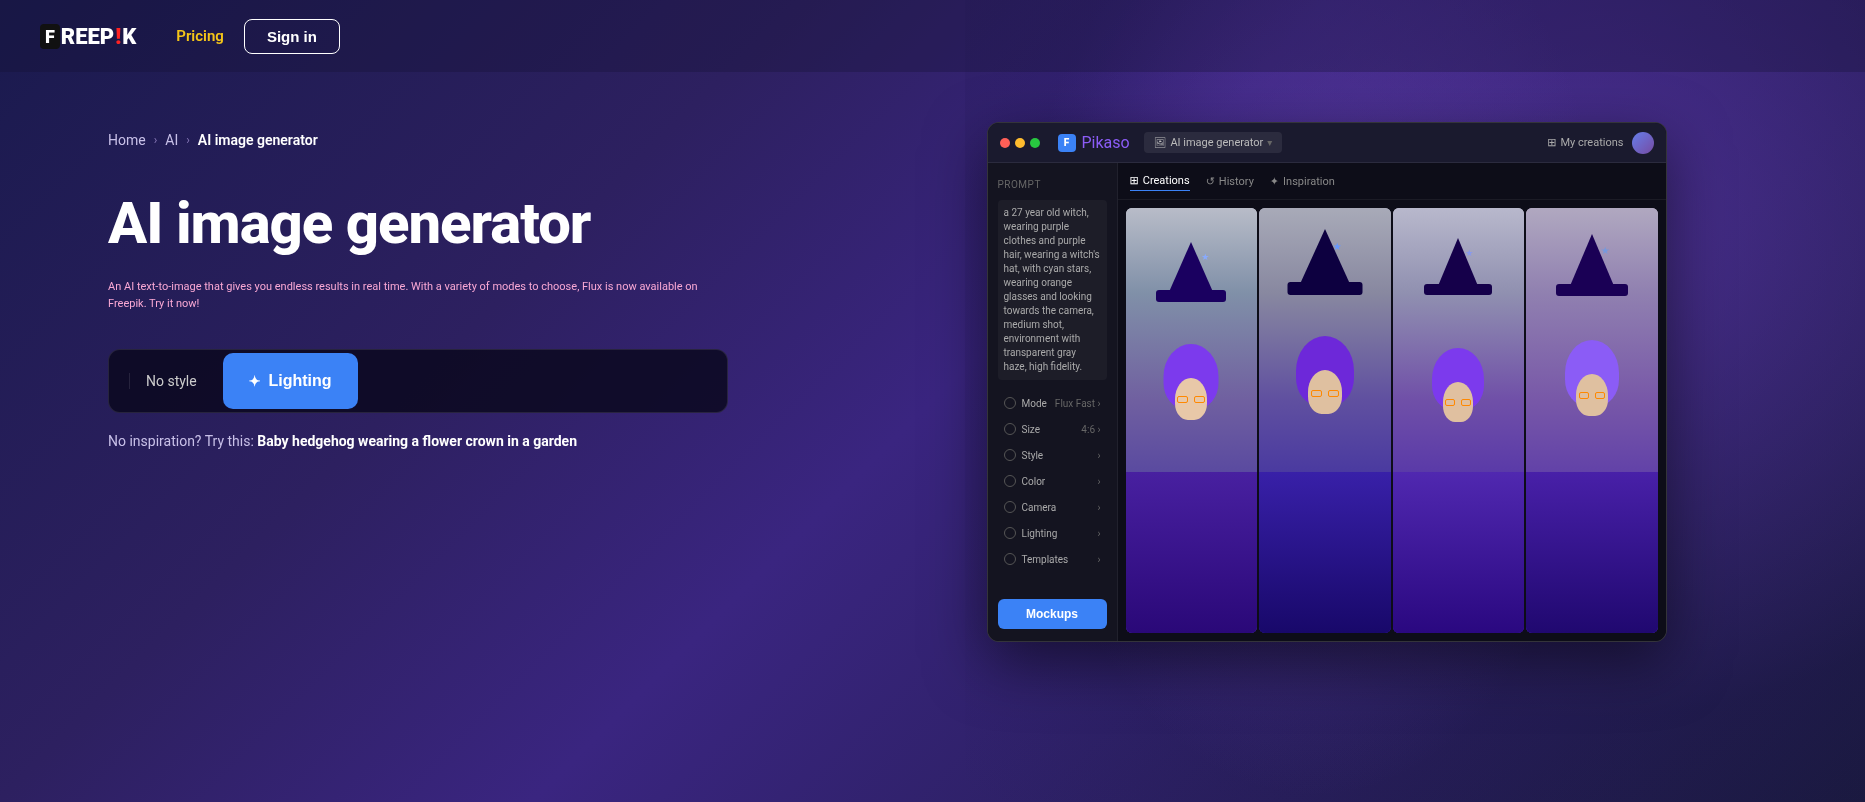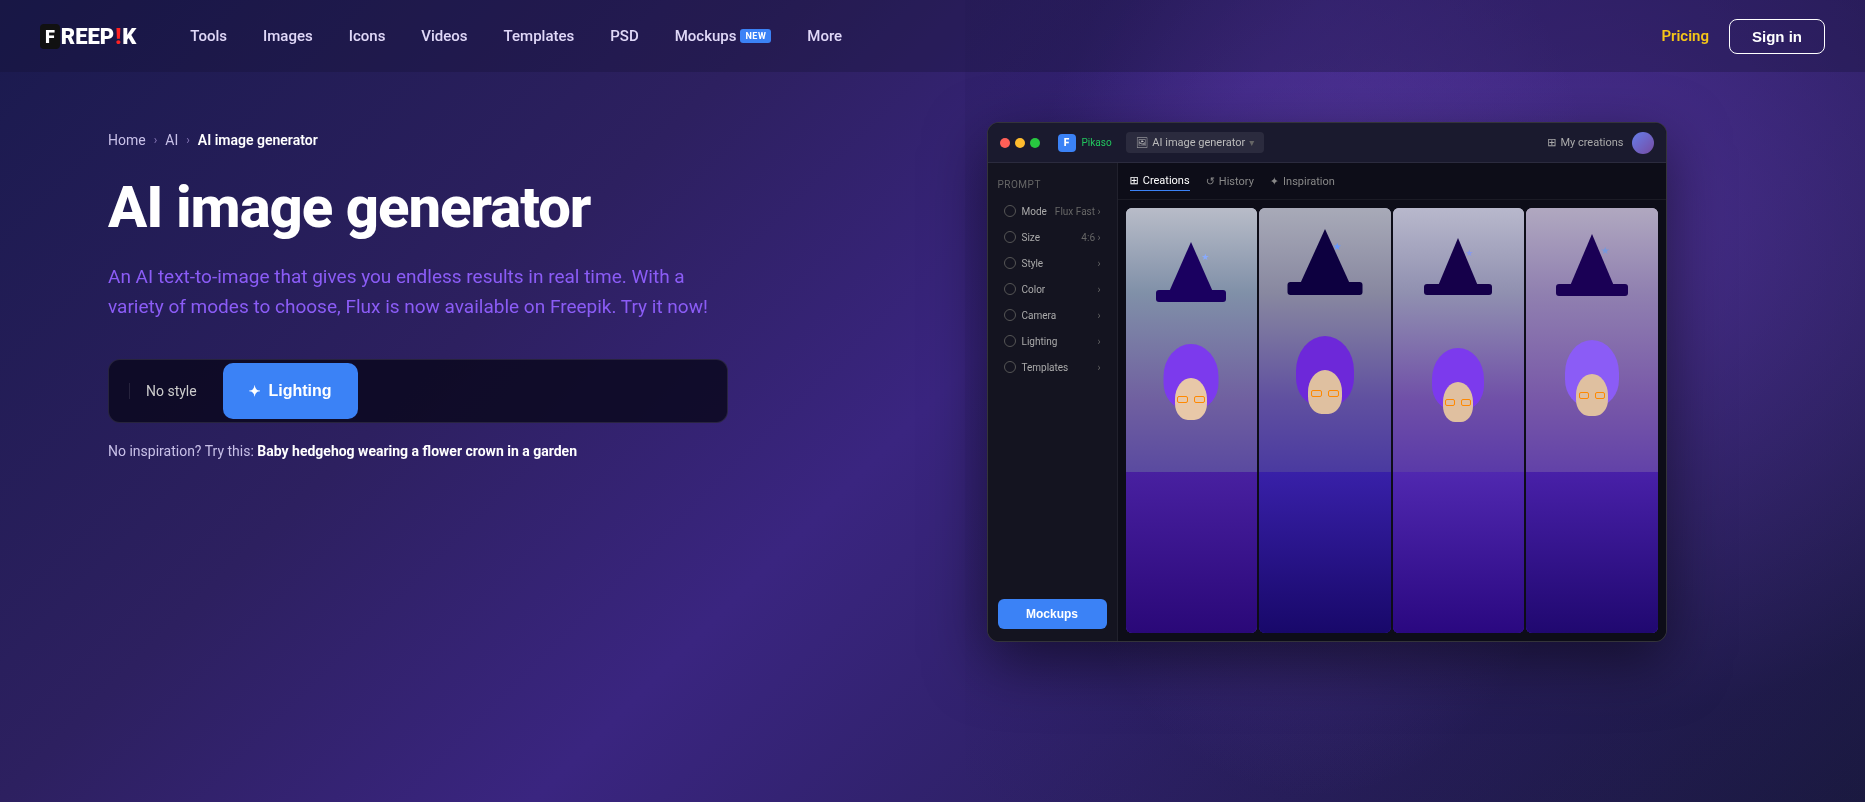--- a/index.html
+++ b/index.html
@@ -136,21 +136,21 @@
       padding-top: 20px;
     }
 
     
     .breadcrumb {
       display: flex;
       align-items: center;
       gap: 8px;
       color: #c8c0e8;
       font-size: 14px;
-      margin-bottom: 28px;
+      margin-bottom: 44px;
       text-align: center;
     }
 
     .breadcrumb-sep {
       color: #8878b8;
       font-size: 12px;
     }
 
     .breadcrumb-item {
       color: #c8c0e8;
@@ -166,22 +166,22 @@
     .hero-heading {
       font-size: 58px;
       font-weight: 800;
       color: #fff;
       line-height: 1.1;
       margin-bottom: 22px;
       letter-spacing: -1px;
     }
 
     .hero-subtext {
-      font-size: 19px;
-      color: #8b5cf6;
+      font-size: 11px;
+      color: #f9a8d4;
       line-height: 1.6;
       max-width: 600px;
       margin-bottom: 36px;
     }
 
     
     .search-bar {
       display: flex;
       align-items: center;
       background: rgba(10,8,30,0.85);
@@ -303,22 +303,22 @@
       border-radius: 4px;
       display: flex;
       align-items: center;
       justify-content: center;
       font-size: 10px;
       font-weight: 900;
       color: #fff;
     }
 
     .titlebar-brand-name {
-      color: #22c55e;
-      font-size: 10px;
+      color: #8b5cf6;
+      font-size: 16px;
     }
 
     .titlebar-tab {
       background: rgba(255,255,255,0.08);
       color: #bbb;
       font-size: 11px;
       padding: 4px 10px;
       border-radius: 4px;
       display: flex;
       align-items: center;
@@ -555,33 +555,20 @@
 <div class="bg-figure-face"></div>
 
 <nav>
   <div class="logo freepik-logo">
     <span class="logo-f">F</span>
     <span class="logo-reepik">REEP</span>
     <span class="logo-exclamation">!</span>
     <span class="logo-reepik">K</span>
   </div>
 
-  <div class="nav-links">
-    <a class="nav-link">Tools</a>
-    <a class="nav-link">Images</a>
-    <a class="nav-link">Icons</a>
-    <a class="nav-link">Videos</a>
-    <a class="nav-link">Templates</a>
-    <a class="nav-link">PSD</a>
-    <a class="nav-link">
-      <span>Mockups</span>
-      <span class="badge-new">NEW</span>
-    </a>
-    <a class="nav-link">More</a>
-  </div>
 
   <div class="nav-right">
     <span class="pricing-link">Pricing</span>
     <button class="signin-btn">Sign in</button>
   </div>
 </nav>
 
 <div class="main-content">
 
   <div class="left-section">
@@ -643,20 +630,21 @@
             <span>My creations</span>
           </div>
           <div class="avatar-circle"></div>
         </div>
       </div>
 
       <div class="app-body">
 
         <div class="app-left-panel">
           <div class="panel-label">Prompt</div>
+          <div class="prompt-area">a 27 year old witch, wearing purple clothes and purple hair, wearing a witch's hat, with cyan stars, wearing orange glasses and looking towards the camera, medium shot, environment with transparent gray haze, high fidelity.</div>
 
           <div class="panel-option">
             <div class="panel-option-left">
               <div class="panel-option-icon"></div>
               <span>Mode</span>
             </div>
             <span class="panel-option-val">Flux Fast ›</span>
           </div>
           <div class="panel-option">
             <div class="panel-option-left">

